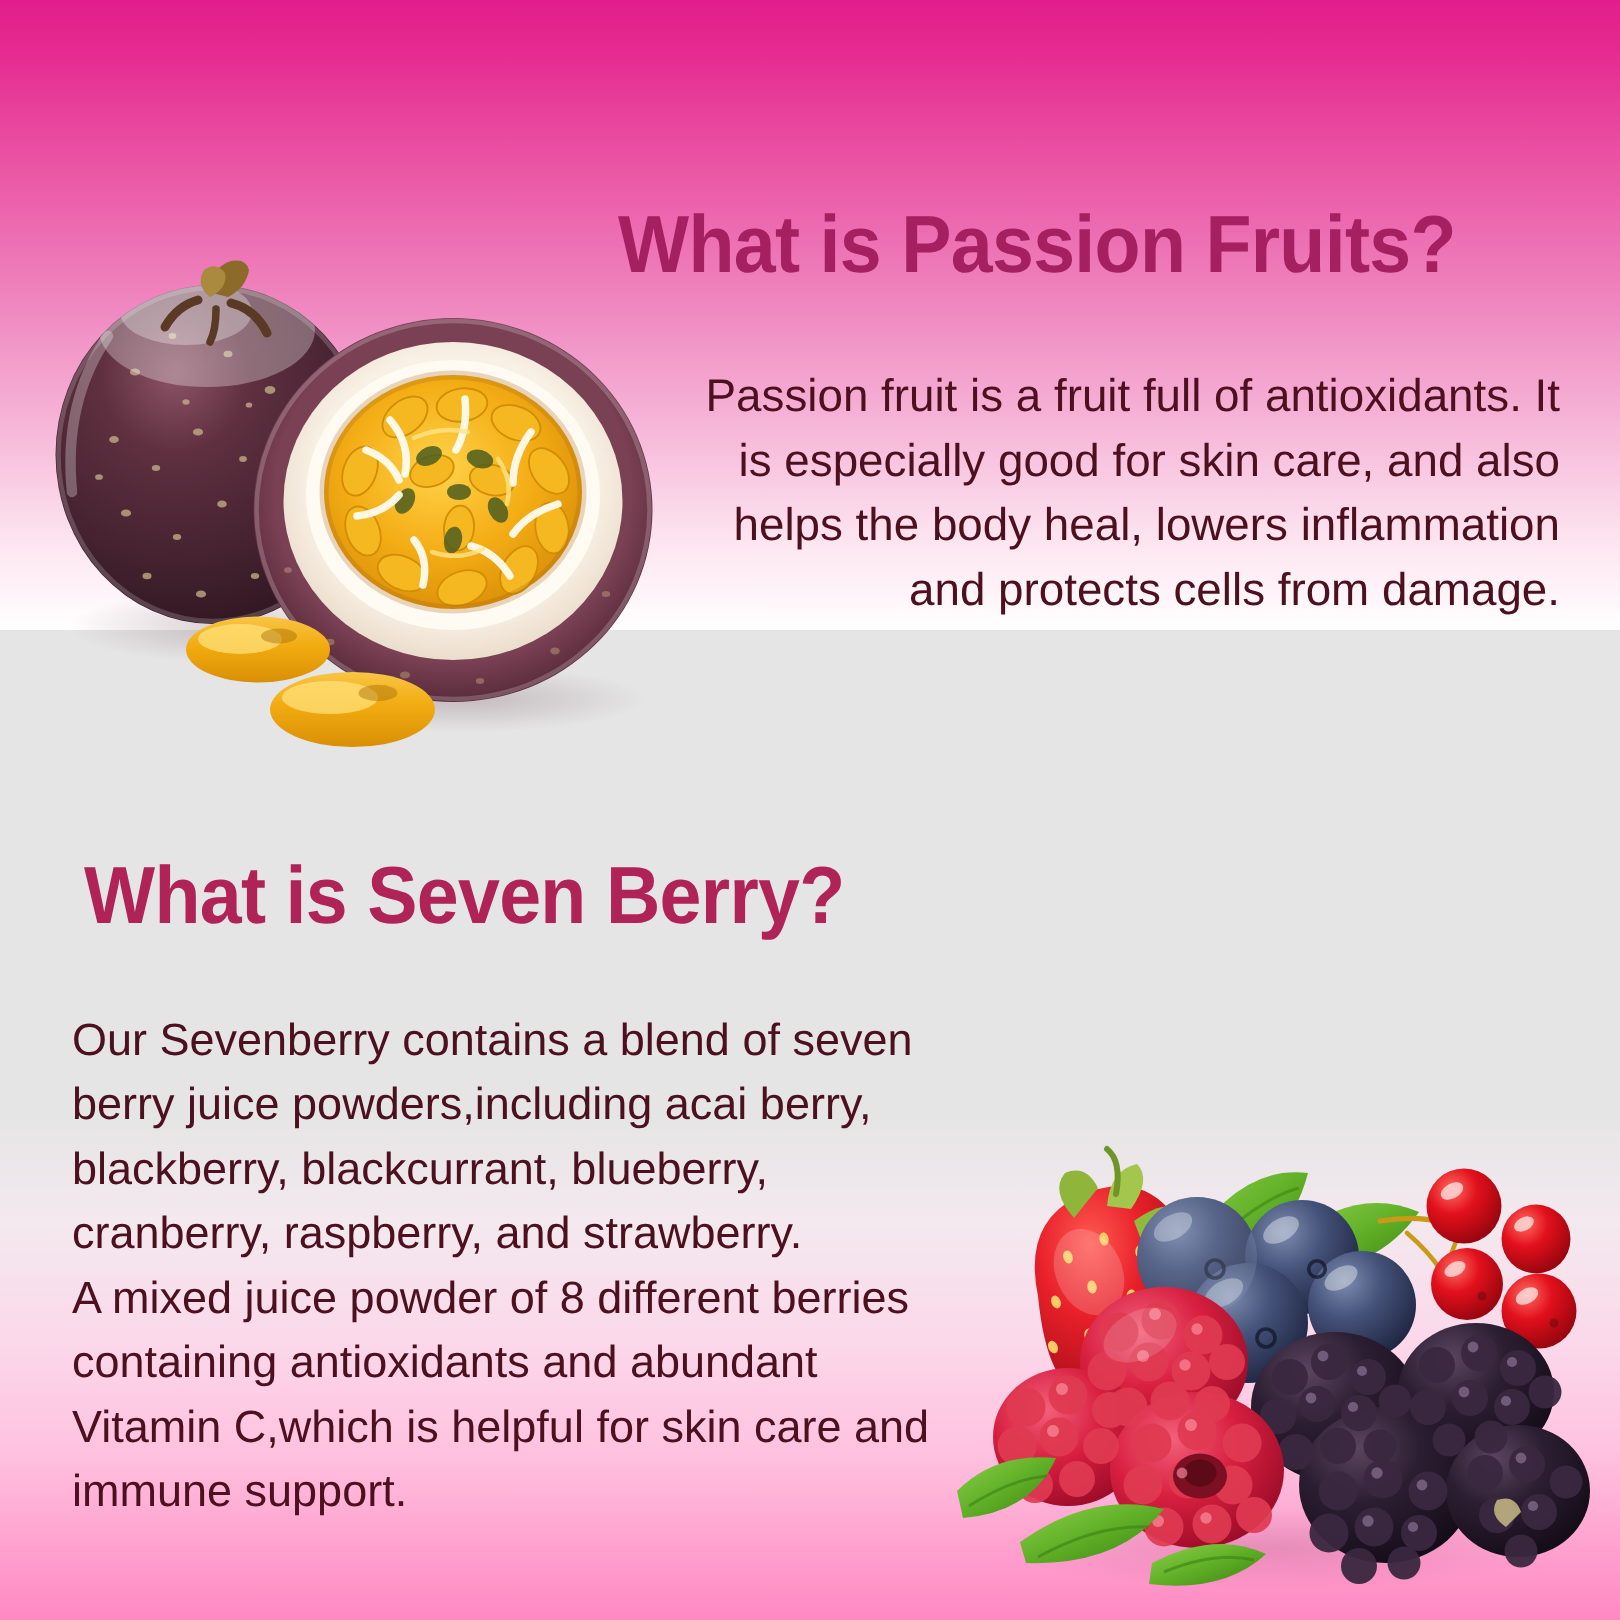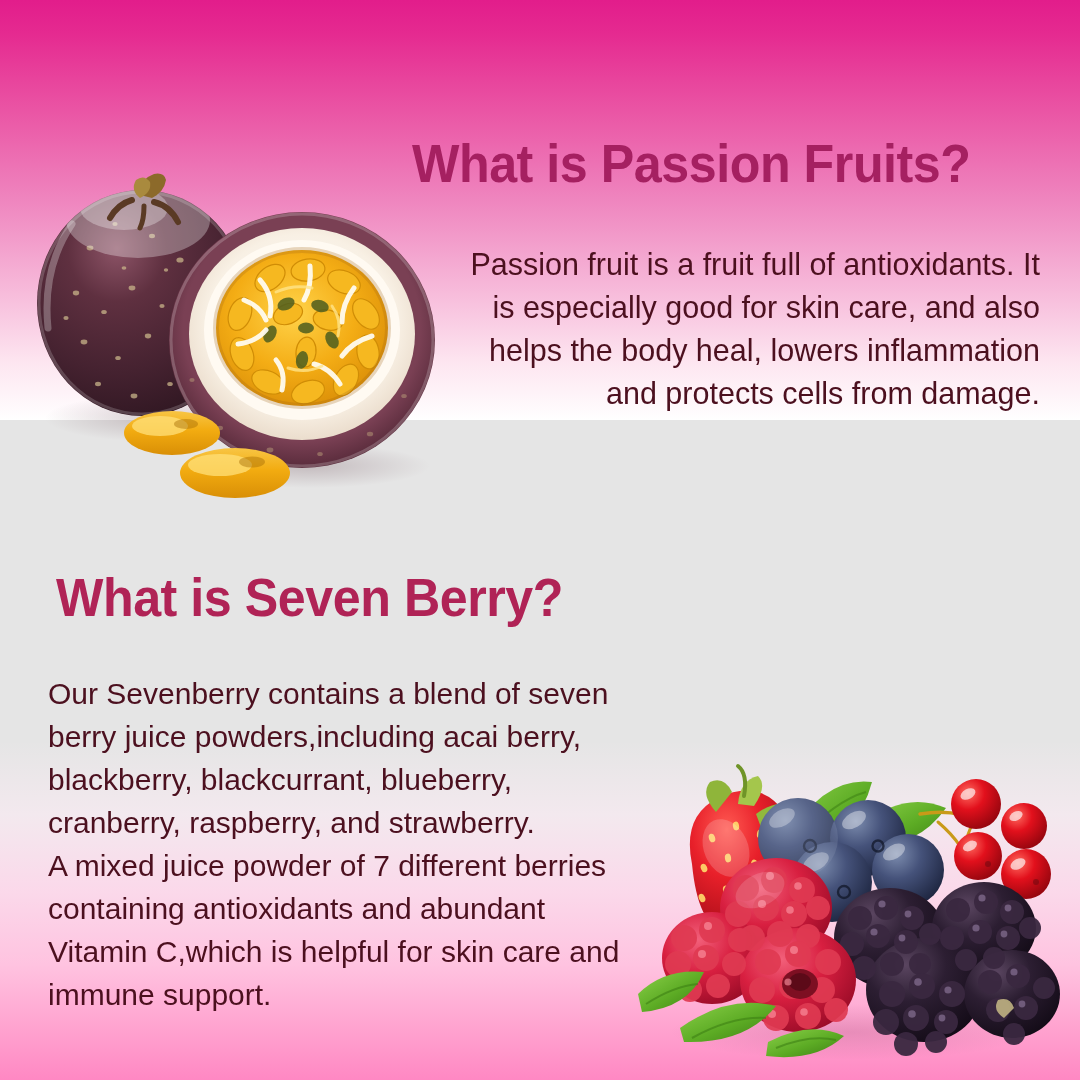--- a/index.html
+++ b/index.html
@@ -551,15 +551,15 @@
     </svg>
   </div>
 
   <div class="heading" id="heading-passion">What is Passion Fruits?</div>
 
   <div id="para-passion">Passion fruit is a fruit full of antioxidants. It is especially good for skin care, and also helps the body heal, lowers inflammation and protects cells from damage.</div>
 
   <div class="heading" id="heading-berry">What is Seven Berry?</div>
 
   <div id="para-berry">Our Sevenberry contains a blend of seven berry juice powders,including acai berry, blackberry, blackcurrant, blueberry, cranberry, raspberry, and strawberry.
-A mixed juice powder of 7 different berries containing antioxidants and abundant Vitamin C,which is helpful for skin care and immune support.</div>
+A mixed juice powder of 8 different berries containing antioxidants and abundant Vitamin C,which is helpful for skin care and immune support.</div>
 
 </div>
 
 </body></html>

